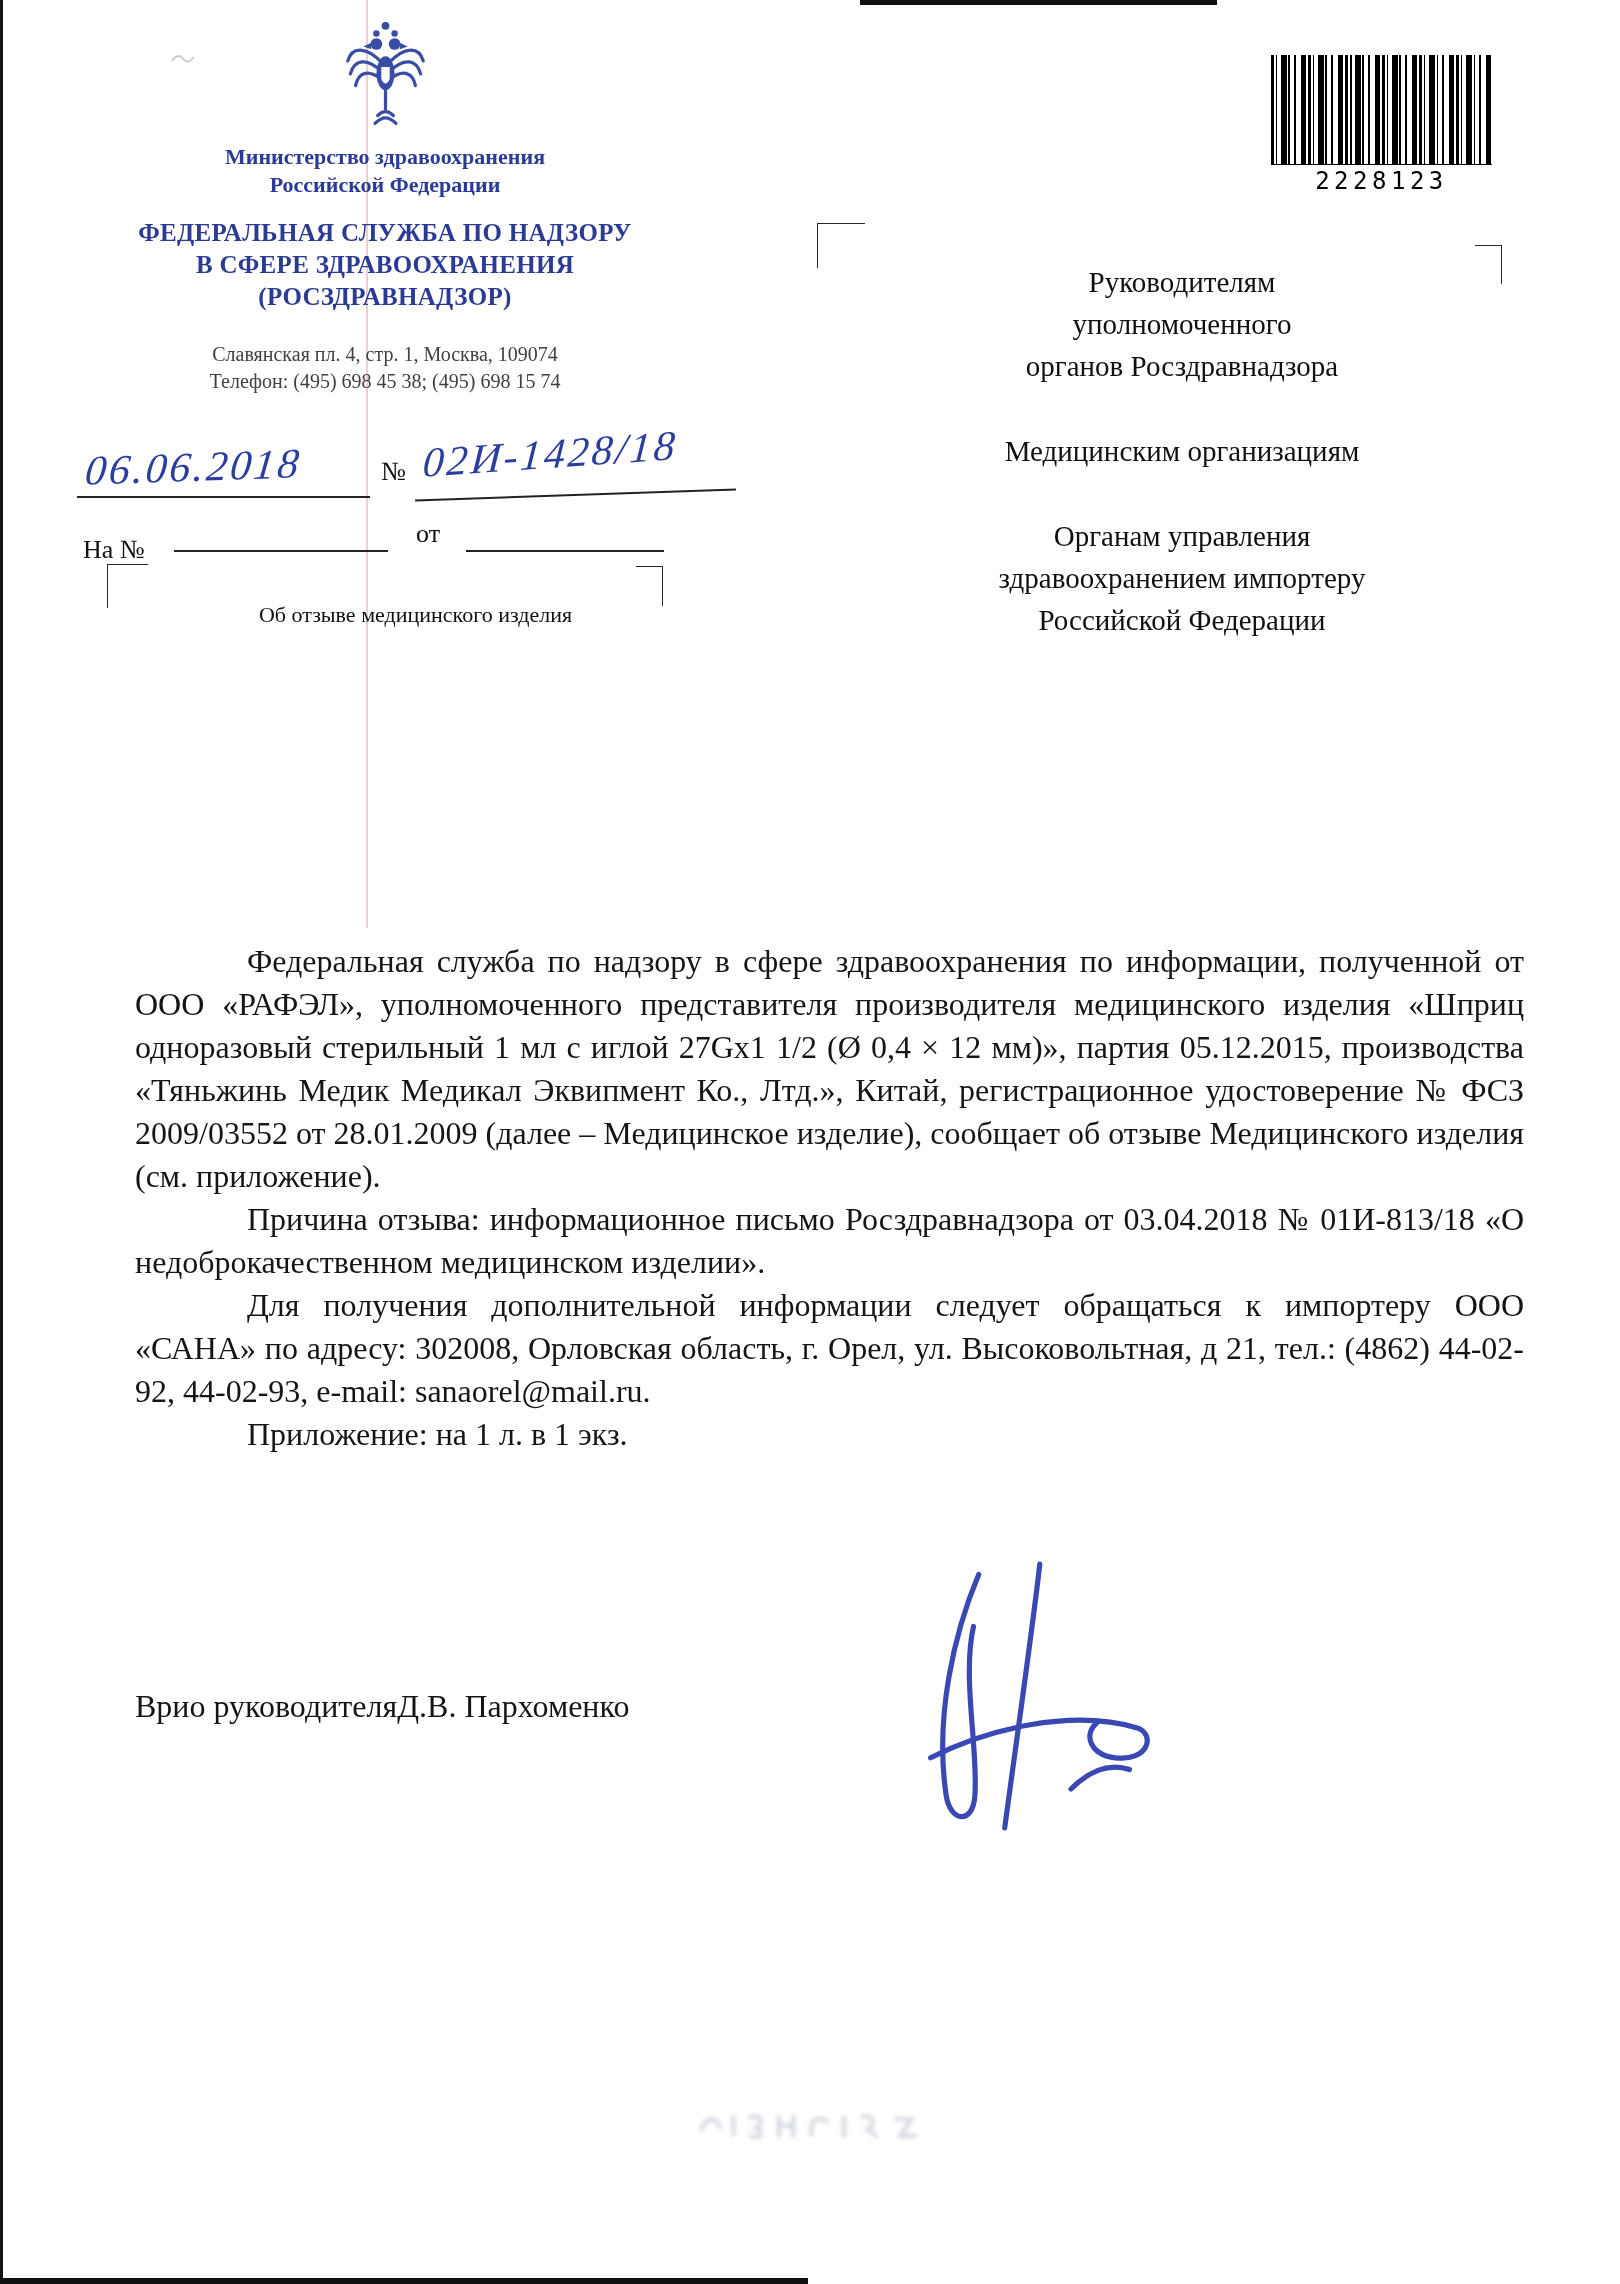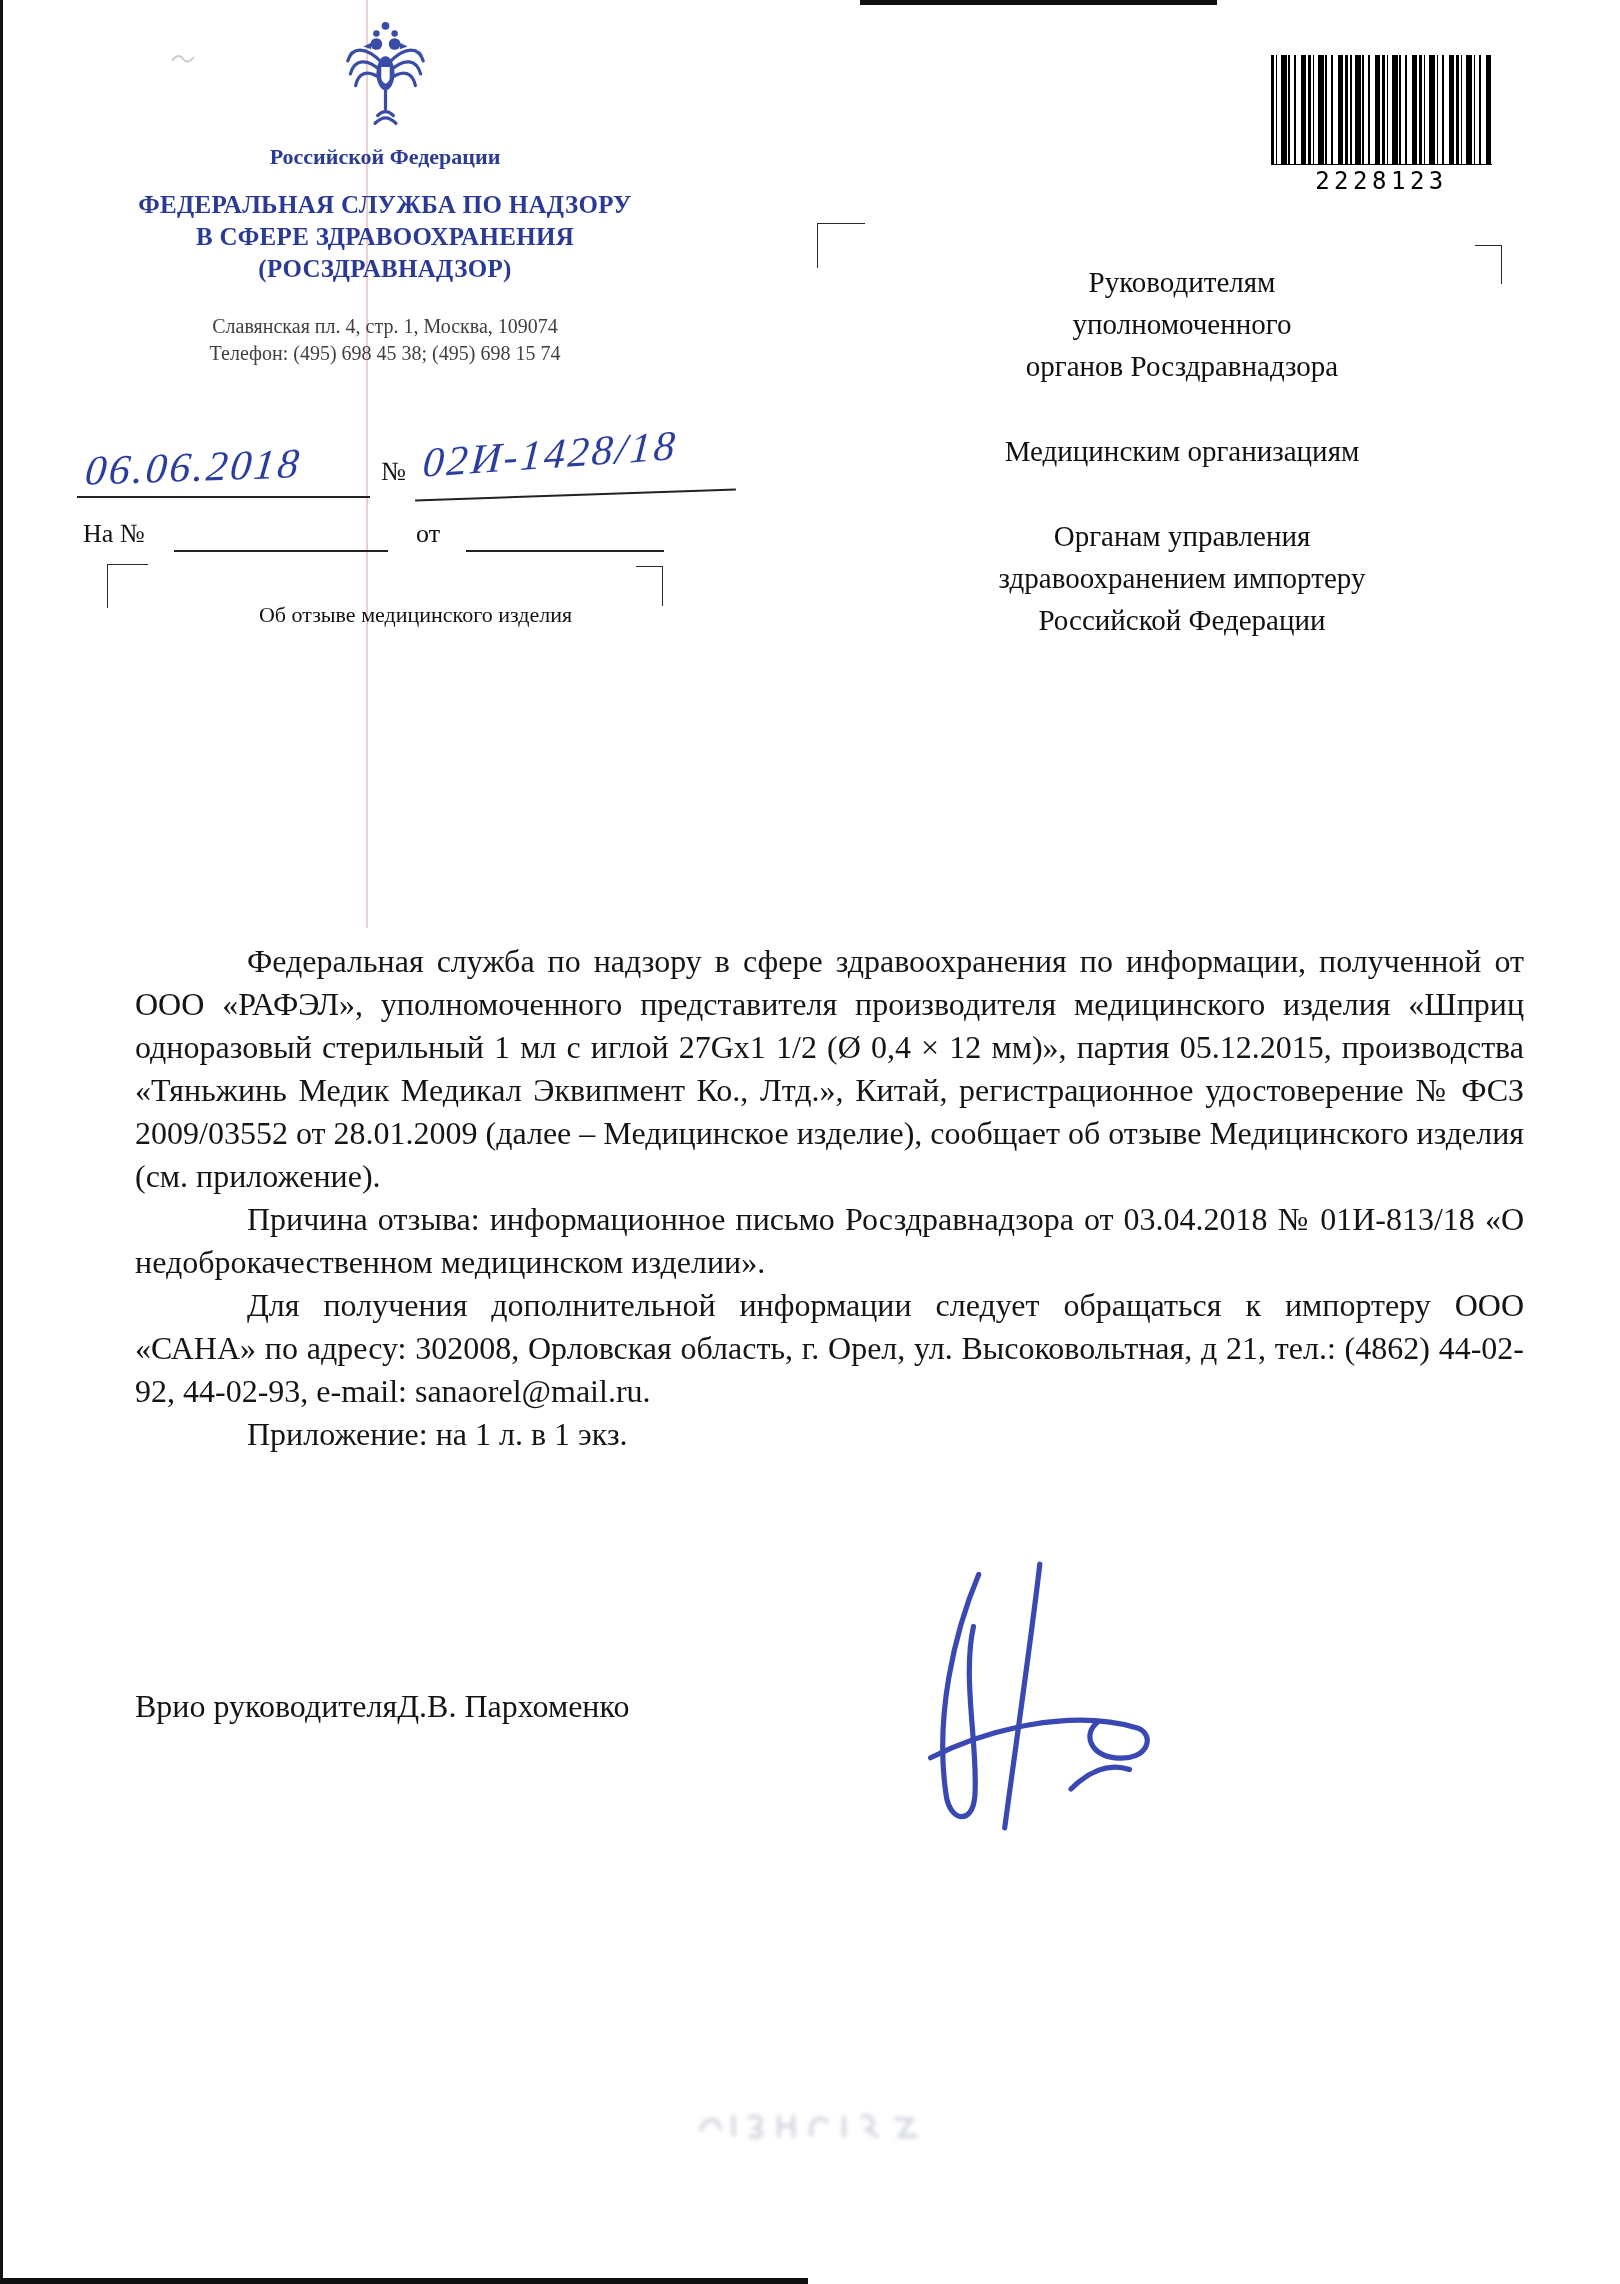--- a/index.html
+++ b/index.html
@@ -22,21 +22,21 @@
   
   .ref-row{position:absolute;left:77px;top:439px;width:662px;height:71px;}
   .hand{font-style:italic;color:#2c3da0;letter-spacing:2.6px;transform:skewX(-8deg) rotate(-2deg);display:inline-block;}
   .hand-date{position:absolute;left:9px;top:3.9px;font-size:42px;}
   .no-sign{position:absolute;left:304px;top:18px;font-size:26px;color:#111;}
   .hand-number{position:absolute;left:347px;top:-9px;font-size:42px;transform:skewX(-8deg) rotate(-4deg);}
   .rule{position:absolute;background:#222;height:1.9px;}
   .rule-date{left:0;top:57px;width:293px;}
   .rule-number{left:338px;top:55px;width:321px;transform:rotate(-2deg);}
   .na-row{position:absolute;left:83px;top:519px;width:656px;height:39px;font-size:26px;color:#111;}
-  .na-label{position:absolute;left:0;top:0;text-align:center;}
+  .na-label{position:absolute;left:0;top:16px;text-align:center;}
   .ot-label{position:absolute;left:333px;top:0;}
   .rule-na{left:91px;top:31px;width:214px;}
   .rule-ot{left:383px;top:31px;width:198px;}
   
   .corner{position:absolute;}
   .corner-tl{border-left:1.9px solid #2a2a2a;border-top:1.9px solid #2a2a2a;}
   .corner-tr{border-right:1.9px solid #2a2a2a;border-top:1.9px solid #2a2a2a;}
   .c-subj-l{left:107px;top:564px;width:40px;height:43px;}
   .c-subj-r{left:636px;top:566px;width:26px;height:39px;}
   .c-addr-l{left:817px;top:223px;width:47px;height:44px;}
@@ -97,20 +97,21 @@
       <path d="M48 38 L36 44 L48 48 Z"></path>
       <path d="M92 38 L104 44 L92 48 Z"></path>
       <circle cx="56" cy="24" r="5"></circle>
       <circle cx="84" cy="24" r="5"></circle>
       <circle cx="70" cy="12" r="6"></circle>
       <ellipse cx="70" cy="85" rx="14" ry="26"></ellipse>
     </g>
     <path d="M62 74 L78 74 L78 92 C78 99 70 103 70 103 C70 103 62 99 62 92 Z" fill="#ffffff" stroke="#3a4da6" stroke-width="3"></path>
   </svg>
   <div class="ministry">
+    <div>Министерство здравоохранения</div>
     <div>Российской Федерации</div>
   </div>
   <div class="service">
     <div>ФЕДЕРАЛЬНАЯ СЛУЖБА ПО НАДЗОРУ</div>
     <div>В СФЕРЕ ЗДРАВООХРАНЕНИЯ</div>
     <div>(РОСЗДРАВНАДЗОР)</div>
   </div>
   <div class="contact">
     <div>Славянская пл. 4, стр. 1, Москва, 109074</div>
     <div>Телефон: (495) 698 45 38; (495) 698 15 74</div>

